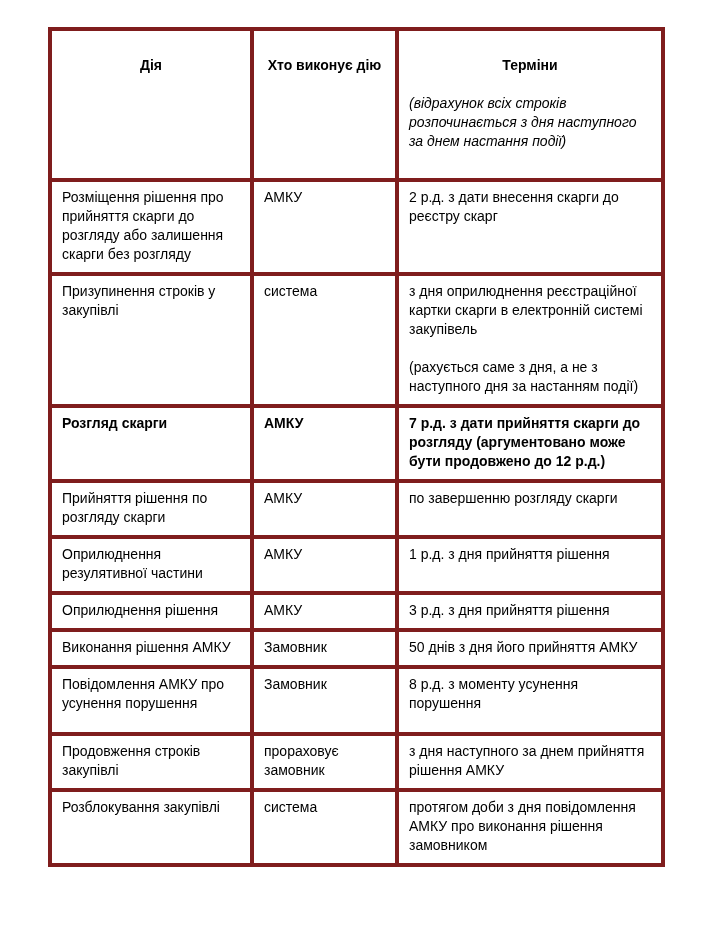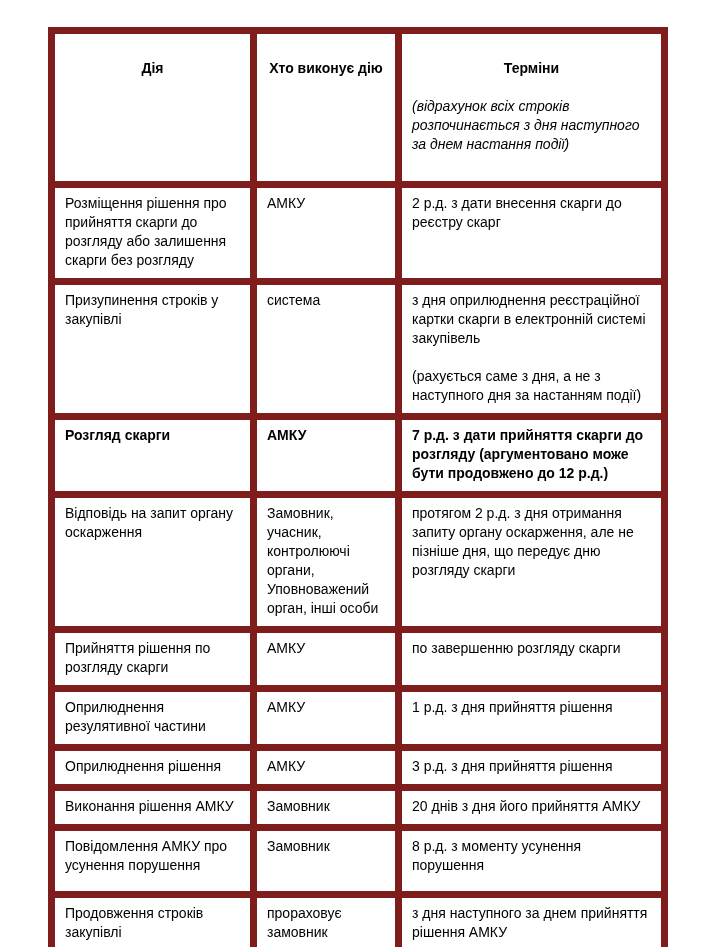--- a/index.html
+++ b/index.html
@@ -16,21 +16,21 @@
   table.complaint-table {
     position: absolute;
     left: 48px;
     top: 27px;
     width: 613px;
     border-collapse: collapse;
     table-layout: fixed;
   }
   .complaint-table th,
   .complaint-table td {
-    border: 7px solid #7f1d1d;
+    border: 4px solid #7f1d1d;
     vertical-align: top;
     padding: 6px 10px 8px 10px;
     font-size: 14px;
     line-height: 19px;
     text-align: left;
     font-weight: normal;
     white-space: pre-line;
     overflow: hidden;
   }
   .complaint-table th { height: 83px; }
@@ -91,44 +91,39 @@
         <td>система</td>
         <td>з дня оприлюднення реєстраційної картки скарги в електронній системі закупівель
 
 (рахується саме з дня, а не з наступного дня за настанням події)</td>
       </tr>
       <tr class="rh-68">
         <td>Розгляд скарги</td>
         <td>АМКУ</td>
         <td>7 р.д. з дати прийняття скарги до розгляду (аргументовано може бути продовжено до 12 р.д.)</td>
       </tr>
-      <tr class="rh-97">
-        <td>Відповідь на запит органу оскарження</td>
-        <td>Замовник, учасник, контролюючі органи, Уповноважений орган, інші особи</td>
-        <td>протягом 2 р.д. з дня отримання запиту органу оскарження, але не пізніше дня, що передує дню розгляду скарги</td>
-      </tr>
       <tr>
         <td>Прийняття рішення по розгляду скарги</td>
         <td>АМКУ</td>
         <td>по завершенню розгляду скарги</td>
       </tr>
       <tr class="rh-55">
         <td>Оприлюднення резулятивної частини</td>
         <td>АМКУ</td>
         <td>1 р.д. з дня прийняття рішення</td>
       </tr>
       <tr>
         <td>Оприлюднення рішення</td>
         <td>АМКУ</td>
         <td>3 р.д. з дня прийняття рішення</td>
       </tr>
       <tr>
         <td>Виконання рішення АМКУ</td>
         <td>Замовник</td>
-        <td>20 днів з дня його прийняття АМКУ</td>
+        <td>50 днів з дня його прийняття АМКУ</td>
       </tr>
       <tr class="rh-67">
         <td>Повідомлення АМКУ про усунення порушення</td>
         <td>Замовник</td>
         <td>8 р.д. з моменту усунення порушення</td>
       </tr>
       <tr class="rh-48">
         <td>Продовження строків закупівлі</td>
         <td>прораховує замовник</td>
         <td>з дня наступного за днем прийняття рішення АМКУ</td>

